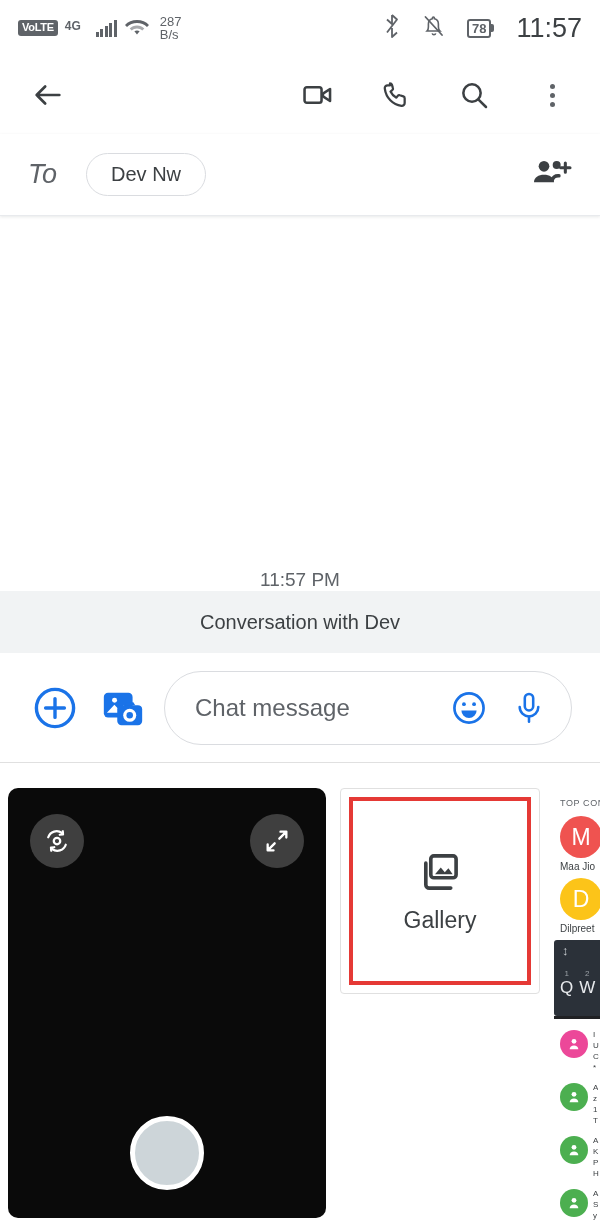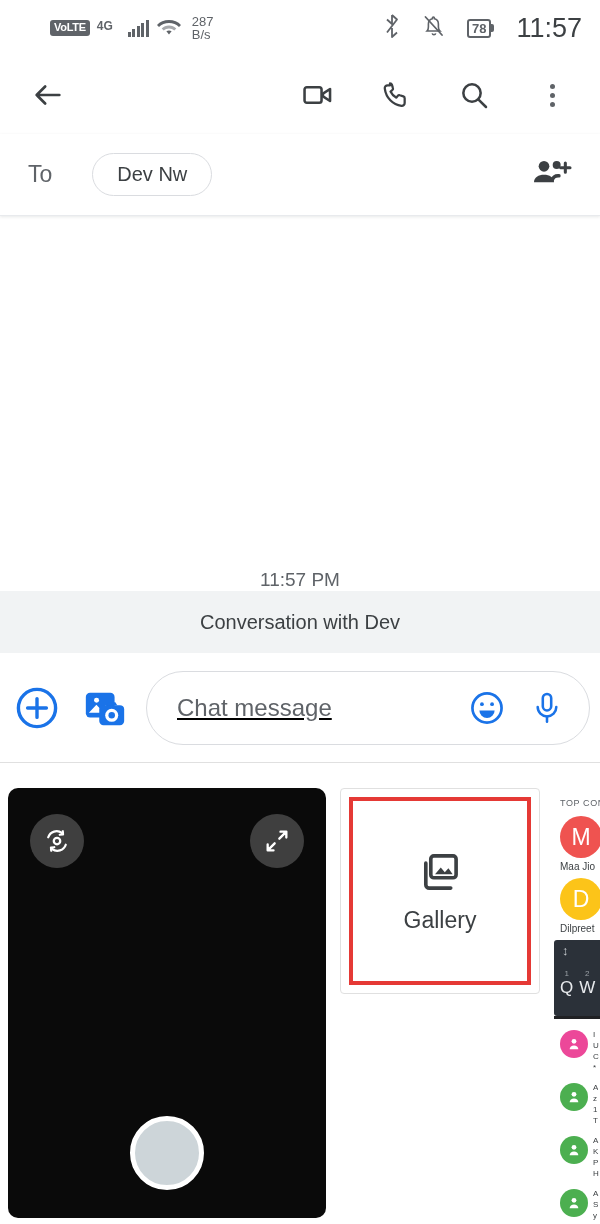--- a/index.html
+++ b/index.html
@@ -16,21 +16,21 @@
     height: 56px; width: 100%;
     display: flex; align-items: center;
     padding: 0 18px;
     color: #5f6368;
   }
   .status-left { display: flex; align-items: center; gap: 7px; }
   .volte {
     background: #5f6368; color: #fff;
     font-size: 11px; font-weight: bold;
     padding: 2px 4px; border-radius: 3px;
-    letter-spacing: -0.3px; line-height: 1.05; margin-left: 32px;
+    letter-spacing: -0.3px; line-height: 1.05;
   }
   .sig-wrap { display: flex; align-items: flex-start; gap: 14px; position: relative; }
   .sig-label { font-size: 12px; font-weight: bold; color: #5f6368; margin-right: 1px; align-self: flex-start; }
   .bars { display: flex; align-items: flex-end; gap: 1.5px; height: 18px; }
   .bars i { display: block; width: 3px; background: #5f6368; }
   .bars i:nth-child(1) { height: 5px; }
   .bars i:nth-child(2) { height: 8px; }
   .bars i:nth-child(3) { height: 11px; }
   .bars i:nth-child(4) { height: 14px; }
   .bars i:nth-child(5) { height: 17px; }
@@ -66,21 +66,21 @@
 
   
   .recipient-row {
     height: 82px; display: flex; align-items: center;
     padding: 0 28px;
     border-bottom: 1px solid #e8eaed;
     box-shadow: 0 1px 3px rgba(60,64,67,0.12);
     position: relative; z-index: 3;
     background: #fff;
   }
-  .to-label { font-size: 23px; color: #5f6368; margin-right: 40px; }
+  .to-label { font-size: 27px; color: #5f6368; margin-right: 29px; font-style: italic; }
   .chip {
     border: 1px solid #dadce0; border-radius: 24px;
     padding: 9px 24px; font-size: 20px; color: #3c4043;
     background: #fff; cursor: pointer;
   }
   .add-people { margin-left: auto; cursor: pointer; }
 
   
   .conversation {
     background: #fff;
@@ -95,23 +95,22 @@
   .conv-banner {
     position: absolute; left: 0; right: 0; bottom: 0;
     height: 62px; background: #f1f3f4;
     display: flex; align-items: center; justify-content: center;
     font-size: 20px; color: #3c4043;
   }
 
   
   .compose {
     height: 110px; display: flex; align-items: center;
-    padding: 0 10px; gap: 14px; background: #fff;
+    padding: 0 28px; gap: 14px; background: #fff;
     border-bottom: 1px solid #e0e0e0;
-    text-decoration: underline;
   }
   .plus-btn, .gallery-btn { width: 54px; height: 54px; display:flex; align-items:center; justify-content:center; cursor:pointer; flex: 0 0 auto;}
   .msg-field {
     flex: 1; height: 74px;
     border: 1px solid #dadce0; border-radius: 38px;
     display: flex; align-items: center;
     padding: 0 20px 0 30px; gap: 16px;
     background: #fff; cursor: text;
   }
   .msg-placeholder { flex: 1; font-size: 24px; color: #5f6368; }

